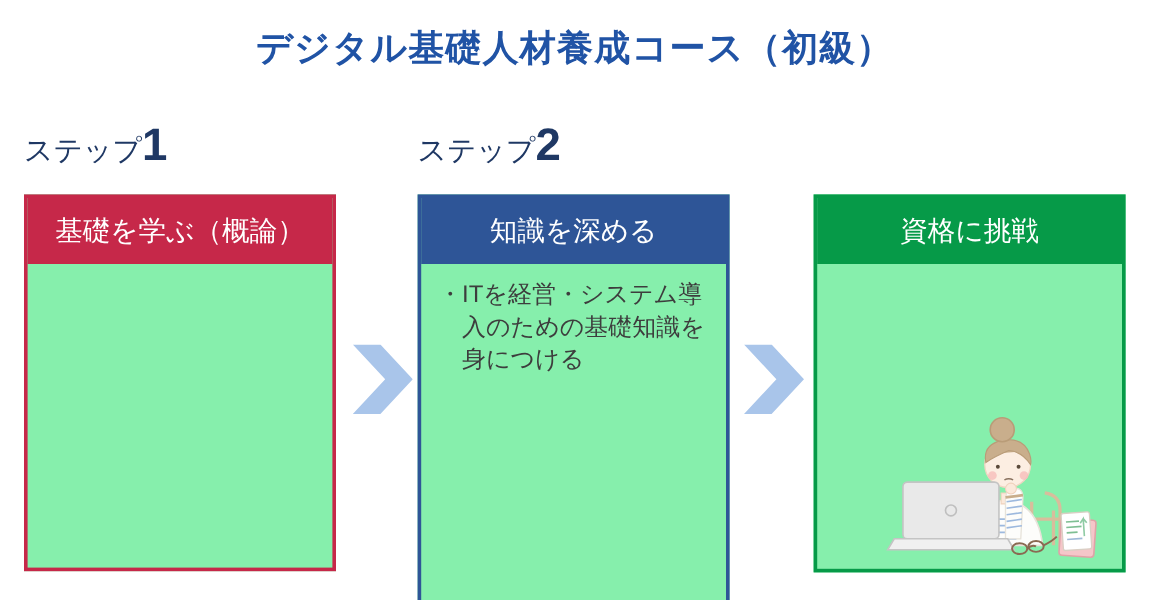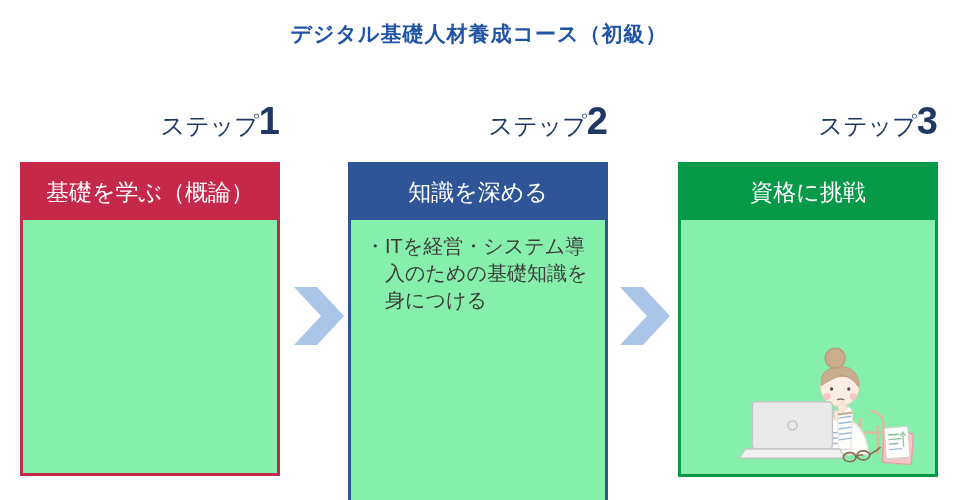--- a/index.html
+++ b/index.html
@@ -7,28 +7,28 @@
     position:relative;
     width:958px; height:500px;
     background:#ffffff;
     overflow:hidden;
     font-family:"Liberation Sans", sans-serif;
   }
 
   .page-title {
     position:absolute; top:20px; left:0; width:100%;
     text-align:center;
-    font-size:21px; font-weight:bold;
+    font-size:30px; font-weight:bold;
     color:var(--title-text);
     letter-spacing:1px;
   }
 
   .step-label {
     position:absolute; top:100px; width:260px;
-    text-align:right;
+    text-align:left;
     color:var(--step-label-text);
     white-space:nowrap;
   }
   .step-label .lbl { font-size:24px; }
   .step-label .num { font-size:38px; font-weight:bold; letter-spacing:0; }
   .step-label-1 { left:20px; }
   .step-label-2 { left:348px; }
   .step-label-3 { left:678px; }
 
   .step-box {
@@ -76,23 +76,20 @@
 
 <div class="canvas">
 
   <div class="page-title">デジタル基礎人材養成コース（初級）</div>
 
   <div class="step-label step-label-1">
     <span class="lbl">ステップ</span><span class="num">1</span>
   </div>
   <div class="step-label step-label-2">
     <span class="lbl">ステップ</span><span class="num">2</span>
-  </div>
-  <div class="step-label step-label-3">
-    <span class="lbl">ステップ</span><span class="num">3</span>
   </div>
 
   <div class="step-box step-box-1">
     <div class="step-header">基礎を学ぶ（概論）</div>
   </div>
 
   <div class="step-box step-box-2">
     <div class="step-header">知識を深める</div>
     <div class="step-body">
       <div class="step-item">・ITを経営・システム導入のための基礎知識を身につける</div>

